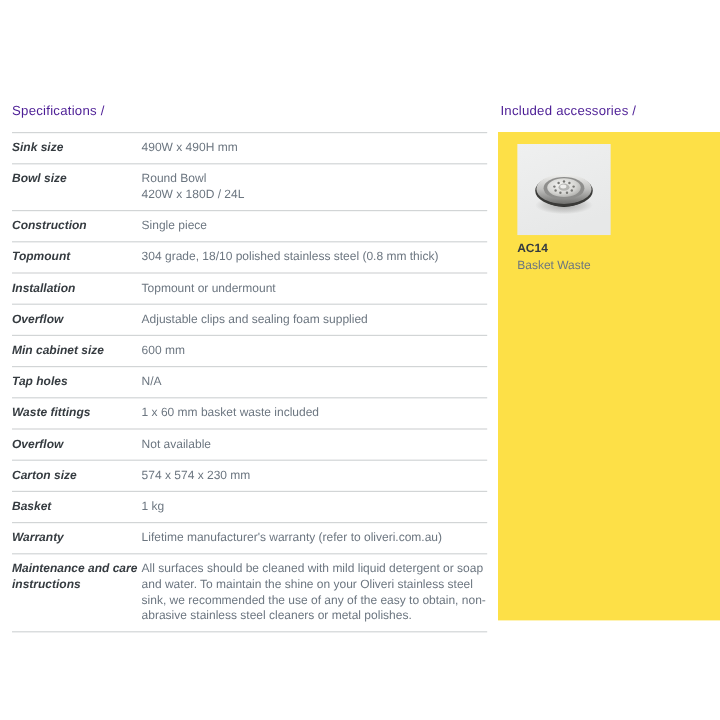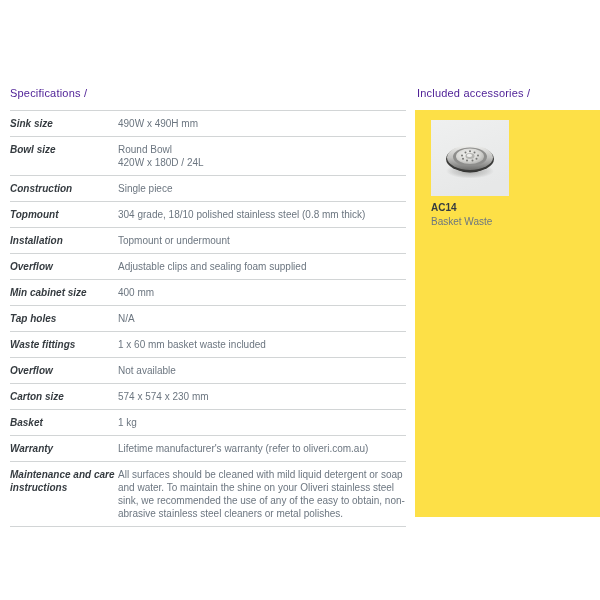--- a/index.html
+++ b/index.html
@@ -111,21 +111,21 @@
     <div class="spec-row">
       <div class="spec-label">Installation</div>
       <div class="spec-value">Topmount or undermount</div>
     </div>
     <div class="spec-row">
       <div class="spec-label">Overflow</div>
       <div class="spec-value">Adjustable clips and sealing foam supplied</div>
     </div>
     <div class="spec-row">
       <div class="spec-label">Min cabinet size</div>
-      <div class="spec-value">400 mm</div>
+      <div class="spec-value">600 mm</div>
     </div>
     <div class="spec-row">
       <div class="spec-label">Tap holes</div>
       <div class="spec-value">N/A</div>
     </div>
     <div class="spec-row">
       <div class="spec-label">Waste fittings</div>
       <div class="spec-value">1 x 60 mm basket waste included</div>
     </div>
     <div class="spec-row">

